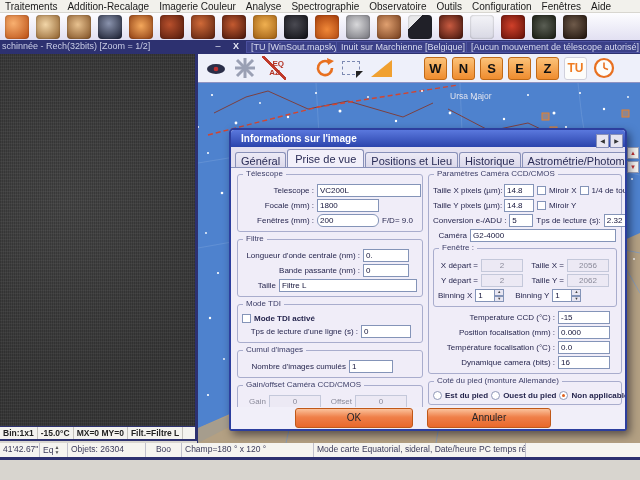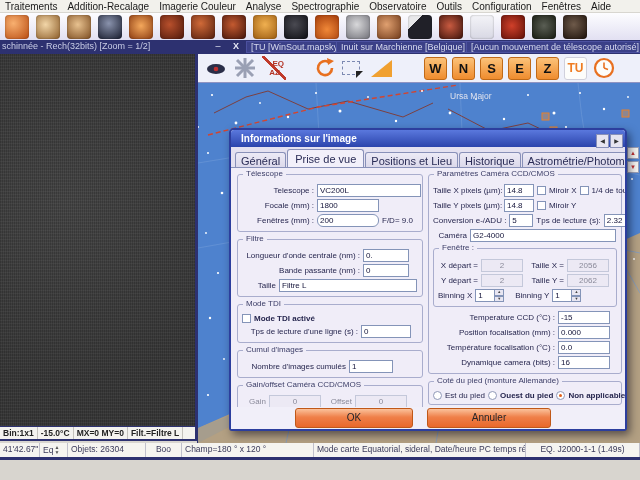--- a/index.html
+++ b/index.html
@@ -416,21 +416,21 @@
             <span class="lb" style="width:122px">Dynamique camera (bits) :</span>
             <input class="fi" style="width: 52px;" value="16">
           </div>
         </div>
 
         <div class="grp">
           <span class="lg">Coté du pied (monture Allemande)</span>
           <div class="fr" style="justify-content:space-between">
             <span style="display:flex;align-items:center;gap:3px">
               <span class="rd"></span>
-              <span style="font-weight:normal">Est du pied</span>
+              <span style="font-weight:bold">Est du pied</span>
             </span>
             <span style="display:flex;align-items:center;gap:3px">
               <span class="rd"></span>
               <span style="font-weight:bold">Ouest du pied</span>
             </span>
             <span style="display:flex;align-items:center;gap:3px">
               <span class="rd sel"></span>
               <span style="font-weight:bold">Non applicable</span>
             </span>
           </div>
@@ -447,18 +447,17 @@
   <div class="statusbar">
     <div class="seg" style="width:40px">41'42.67"</div>
     <div class="seg eqspin" style="width:28px">
       <span>Eq</span>
       <span class="arr">▲<br>▼</span>
     </div>
     <div class="seg" style="width:78px">Objets: 26304</div>
     <div class="seg" style="width:36px;text-align:center">Boo</div>
     <div class="seg" style="width:132px">Champ=180 ° x 120 °</div>
     <div class="seg" style="width:212px">Mode carte Equatorial, sideral, Date/heure PC temps réel</div>
-    <div class="seg" style="flex:1;text-align:center">EQ. J2000-1-1 (1.49s)</div>
   </div>
   <div class="deskline"></div>
   <div class="desk"></div>
 
 </div>
 
 </body></html>

